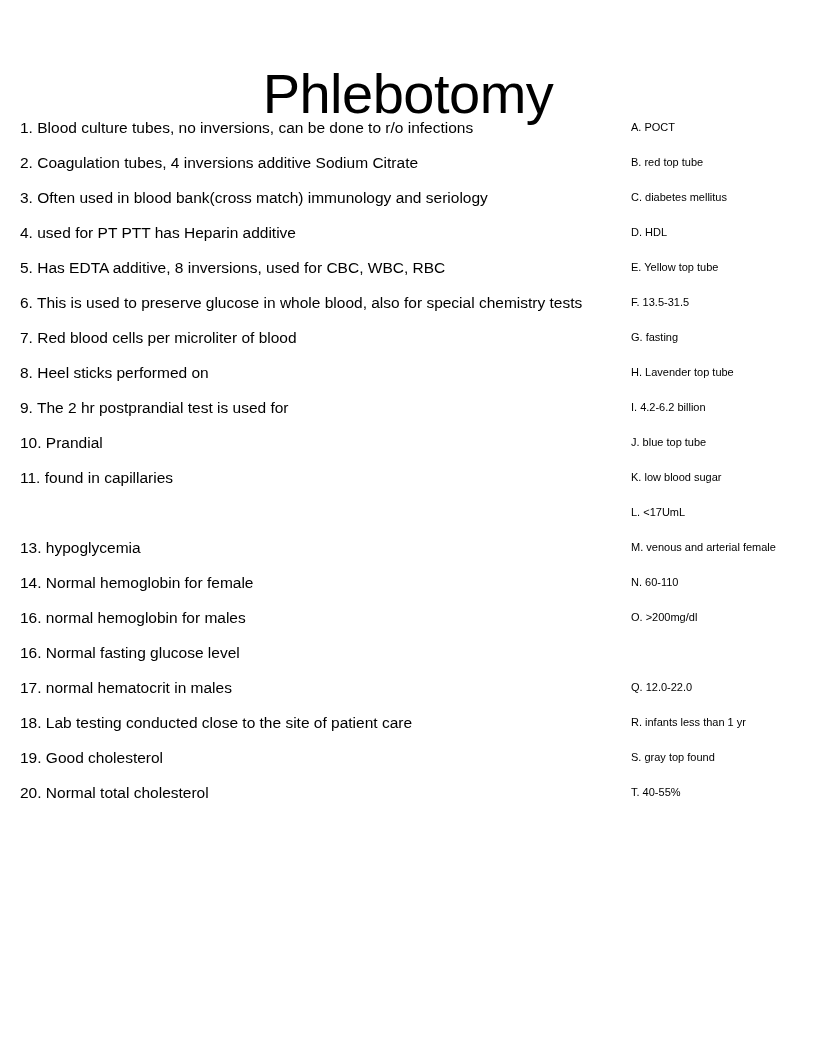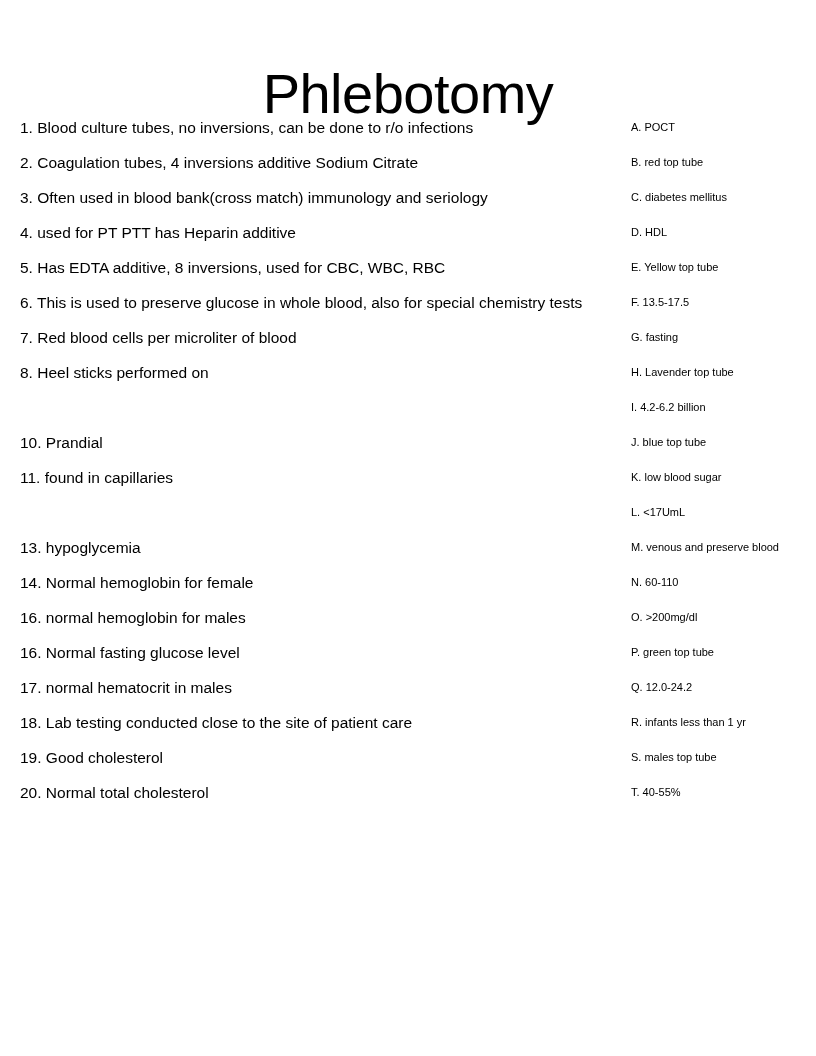--- a/index.html
+++ b/index.html
@@ -103,71 +103,71 @@
       <div class="match-row">
         <span class="term-cell">4. used for PT PTT has Heparin additive</span>
         <span class="option-cell">D. HDL</span>
       </div>
       <div class="match-row">
         <span class="term-cell">5. Has EDTA additive, 8 inversions, used for CBC, WBC, RBC</span>
         <span class="option-cell">E. Yellow top tube</span>
       </div>
       <div class="match-row">
         <span class="term-cell">6. This is used to preserve glucose in whole blood, also for special chemistry tests</span>
-        <span class="option-cell">F. 13.5-17.5</span>
+        <span class="option-cell">F. 13.5-31.5</span>
       </div>
       <div class="match-row">
         <span class="term-cell">7. Red blood cells per microliter of blood</span>
         <span class="option-cell">G. fasting</span>
       </div>
       <div class="match-row">
         <span class="term-cell">8. Heel sticks performed on</span>
         <span class="option-cell">H. Lavender top tube</span>
       </div>
       <div class="match-row">
+        <span class="term-cell">9. The 2 hr postprandial test is used for</span>
         <span class="option-cell">I. 4.2-6.2 billion</span>
       </div>
       <div class="match-row">
         <span class="term-cell">10. Prandial</span>
         <span class="option-cell">J. blue top tube</span>
       </div>
       <div class="match-row">
         <span class="term-cell">11. found in capillaries</span>
         <span class="option-cell">K. low blood sugar</span>
       </div>
       <div class="match-row">
         <span class="option-cell">L. &lt;17UmL</span>
       </div>
       <div class="match-row">
         <span class="term-cell">13. hypoglycemia</span>
-        <span class="option-cell">M. venous and preserve blood</span>
+        <span class="option-cell">M. venous and arterial female</span>
       </div>
       <div class="match-row">
         <span class="term-cell">14. Normal hemoglobin for female</span>
         <span class="option-cell">N. 60-110</span>
       </div>
       <div class="match-row">
         <span class="term-cell">16. normal hemoglobin for males</span>
         <span class="option-cell">O. &gt;200mg/dl</span>
       </div>
       <div class="match-row">
         <span class="term-cell">16. Normal fasting glucose level</span>
-        <span class="option-cell">P. green top tube</span>
       </div>
       <div class="match-row">
         <span class="term-cell">17. normal hematocrit in males</span>
-        <span class="option-cell">Q. 12.0-24.2</span>
+        <span class="option-cell">Q. 12.0-22.0</span>
       </div>
       <div class="match-row">
         <span class="term-cell">18. Lab testing conducted close to the site of patient care</span>
         <span class="option-cell">R. infants less than 1 yr</span>
       </div>
       <div class="match-row">
         <span class="term-cell">19. Good cholesterol</span>
-        <span class="option-cell">S. males top tube</span>
+        <span class="option-cell">S. gray top found</span>
       </div>
       <div class="match-row">
         <span class="term-cell">20. Normal total cholesterol</span>
         <span class="option-cell">T. 40-55%</span>
       </div>
     </div>
 
 </div>
 
 </body></html>

